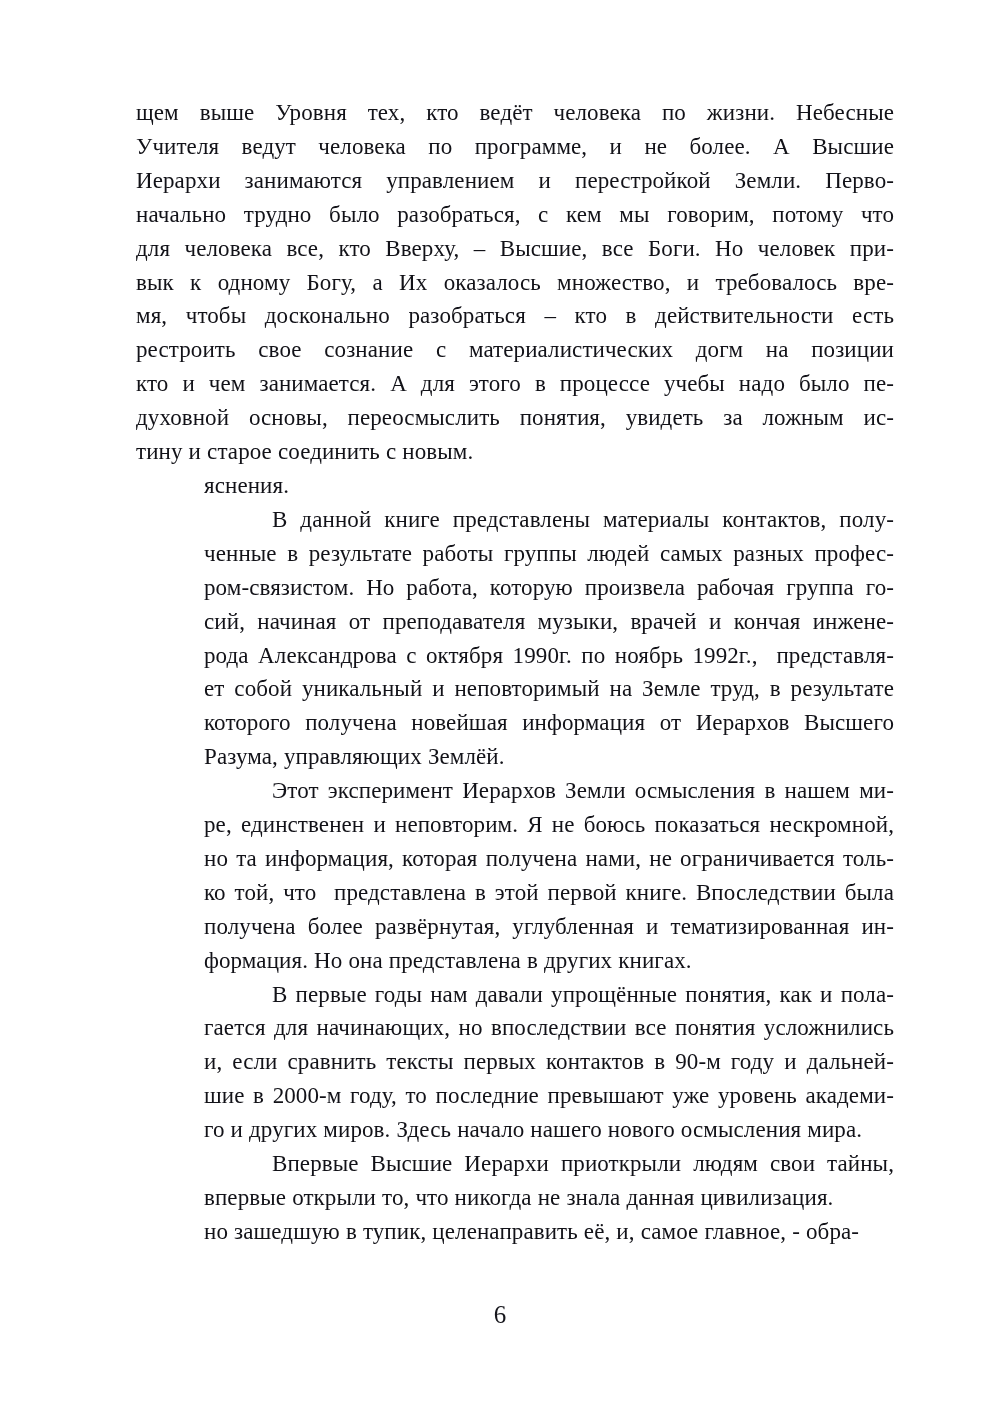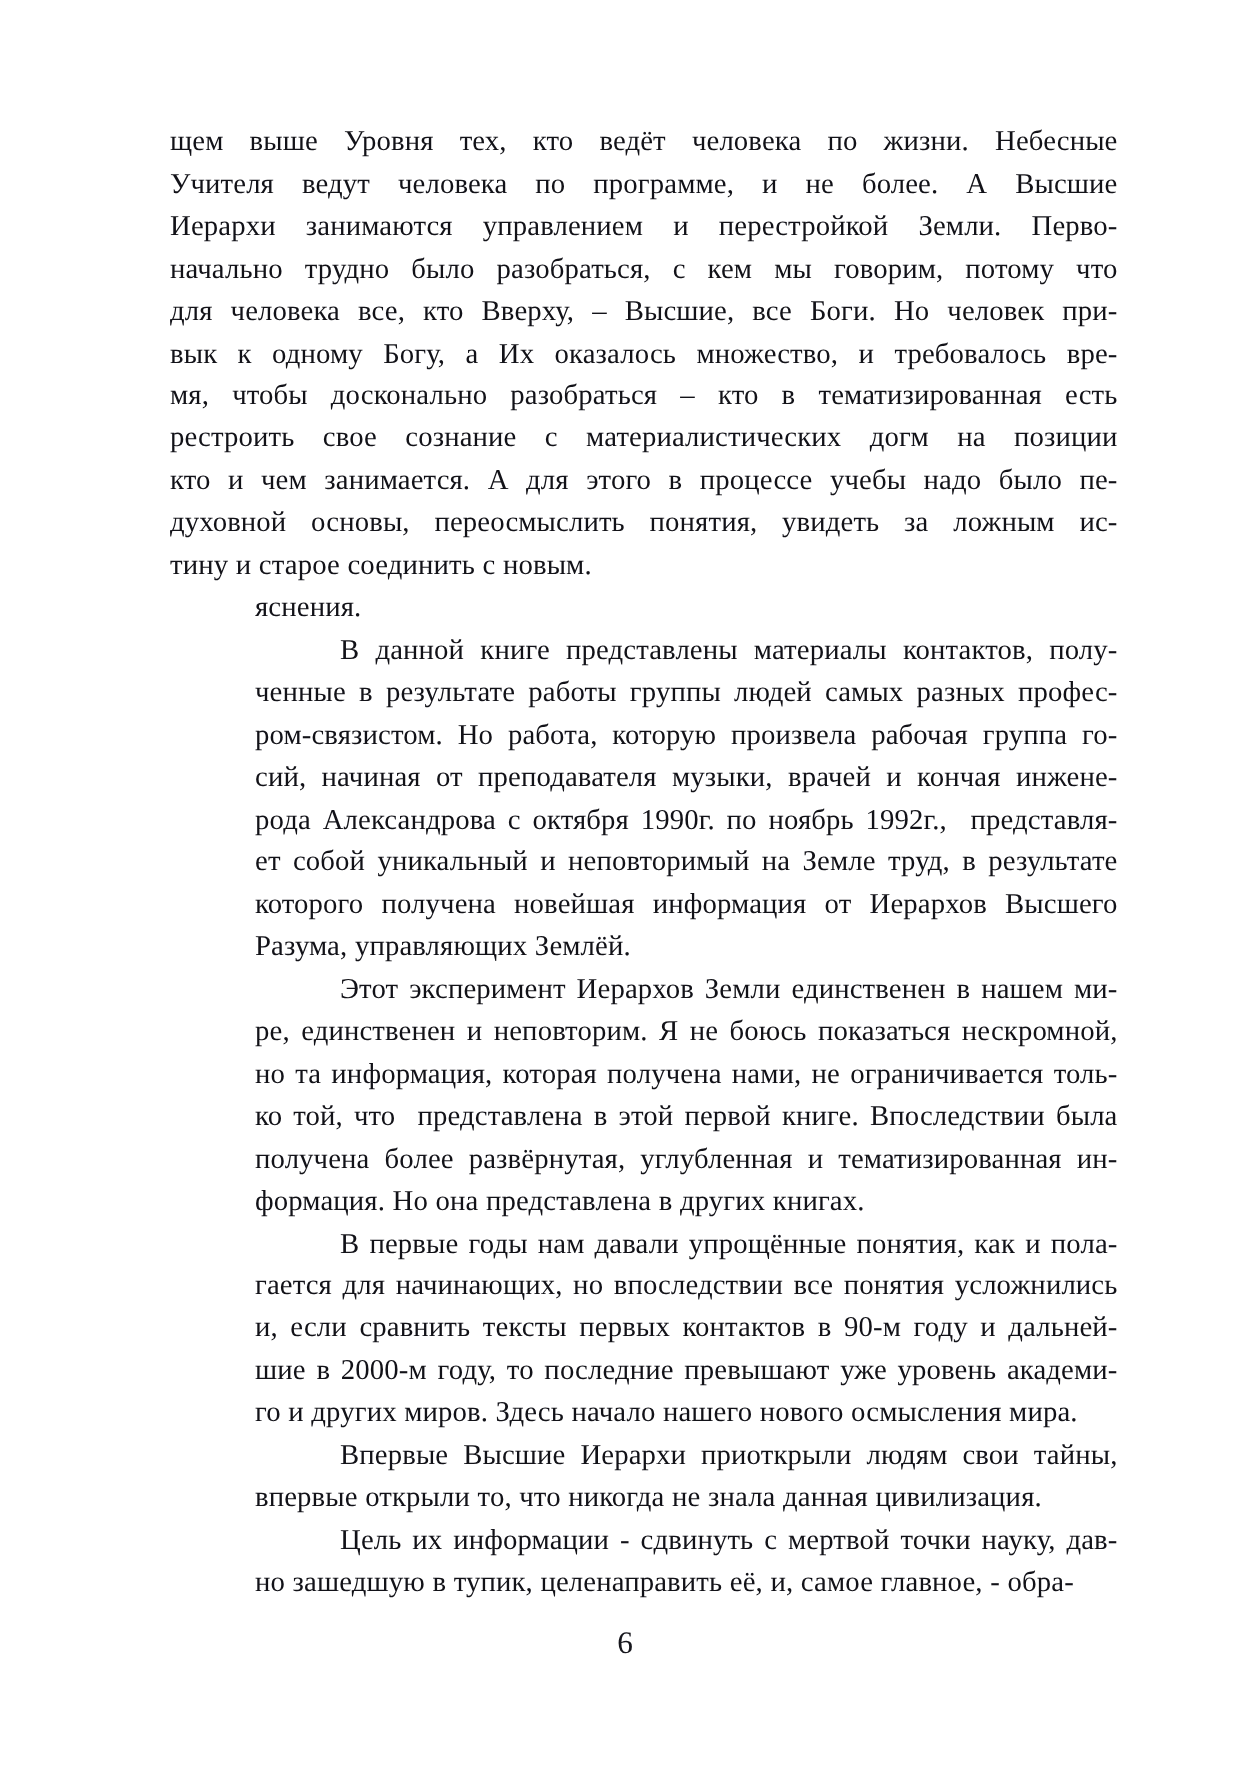--- a/index.html
+++ b/index.html
@@ -71,59 +71,58 @@
 <div class="page">
 
   <div class="text-column" id="text-column">
       <p class="para no-indent">
         <span class="line">щем выше Уровня тех, кто ведёт человека по жизни. Небесные</span>
         <span class="line">Учителя ведут человека по программе, и не более. А Высшие</span>
         <span class="line">Иерархи занимаются управлением и перестройкой Земли. Перво-</span>
         <span class="line">начально трудно было разобраться, с кем мы говорим, потому что</span>
         <span class="line">для человека все, кто Вверху, – Высшие, все Боги. Но человек при-</span>
         <span class="line">вык к одному Богу, а Их оказалось множество, и требовалось вре-</span>
-        <span class="line">мя, чтобы досконально разобраться – кто в тематизированная есть</span>
+        <span class="line">мя, чтобы досконально разобраться – кто в действительности есть</span>
         <span class="line">рестроить свое сознание с материалистических догм на позиции</span>
         <span class="line">кто и чем занимается. А для этого в процессе учебы надо было пе-</span>
         <span class="line">духовной основы, переосмыслить понятия, увидеть за ложным ис-</span>
         <span class="line last">тину и старое соединить с новым.</span>
       </p>
       <p class="para">
         <span class="line last">яснения.</span>
       </p>
       <p class="para">
         <span class="line indent">В данной книге представлены материалы контактов, полу-</span>
         <span class="line">ченные в результате работы группы людей самых разных профес-</span>
         <span class="line">ром-связистом. Но работа, которую произвела рабочая группа го-</span>
         <span class="line">сий, начиная от преподавателя музыки, врачей и кончая инжене-</span>
         <span class="line">рода Александрова с октября 1990г. по ноябрь 1992г.,  представля-</span>
         <span class="line">ет собой уникальный и неповторимый на Земле труд, в результате</span>
         <span class="line">которого получена новейшая информация от Иерархов Высшего</span>
         <span class="line last">Разума, управляющих Землёй.</span>
       </p>
       <p class="para">
-        <span class="line indent">Этот эксперимент Иерархов Земли единственен в нашем ми-</span>
+        <span class="line indent">Этот эксперимент Иерархов Земли осмысления в нашем ми-</span>
         <span class="line">ре, единственен и неповторим. Я не боюсь показаться нескромной,</span>
         <span class="line">но та информация, которая получена нами, не ограничивается толь-</span>
         <span class="line">ко той, что  представлена в этой первой книге. Впоследствии была</span>
         <span class="line">получена более развёрнутая, углубленная и тематизированная ин-</span>
         <span class="line last">формация. Но она представлена в других книгах.</span>
       </p>
       <p class="para">
         <span class="line indent">В первые годы нам давали упрощённые понятия, как и пола-</span>
         <span class="line">гается для начинающих, но впоследствии все понятия усложнились</span>
         <span class="line">и, если сравнить тексты первых контактов в 90-м году и дальней-</span>
         <span class="line">шие в 2000-м году, то последние превышают уже уровень академи-</span>
         <span class="line last">го и других миров. Здесь начало нашего нового осмысления мира.</span>
       </p>
       <p class="para">
         <span class="line indent">Впервые Высшие Иерархи приоткрыли людям свои тайны,</span>
         <span class="line last">впервые открыли то, что никогда не знала данная цивилизация.</span>
       </p>
       <p class="para">
-        <span class="line indent">Цель их информации - сдвинуть с мертвой точки науку, дав-</span>
         <span class="line last">но зашедшую в тупик, целенаправить её, и, самое главное, - обра-</span>
       </p>
     </div>
 
   <div class="page-number">6</div>
 
 </div>
 
 </body></html>

